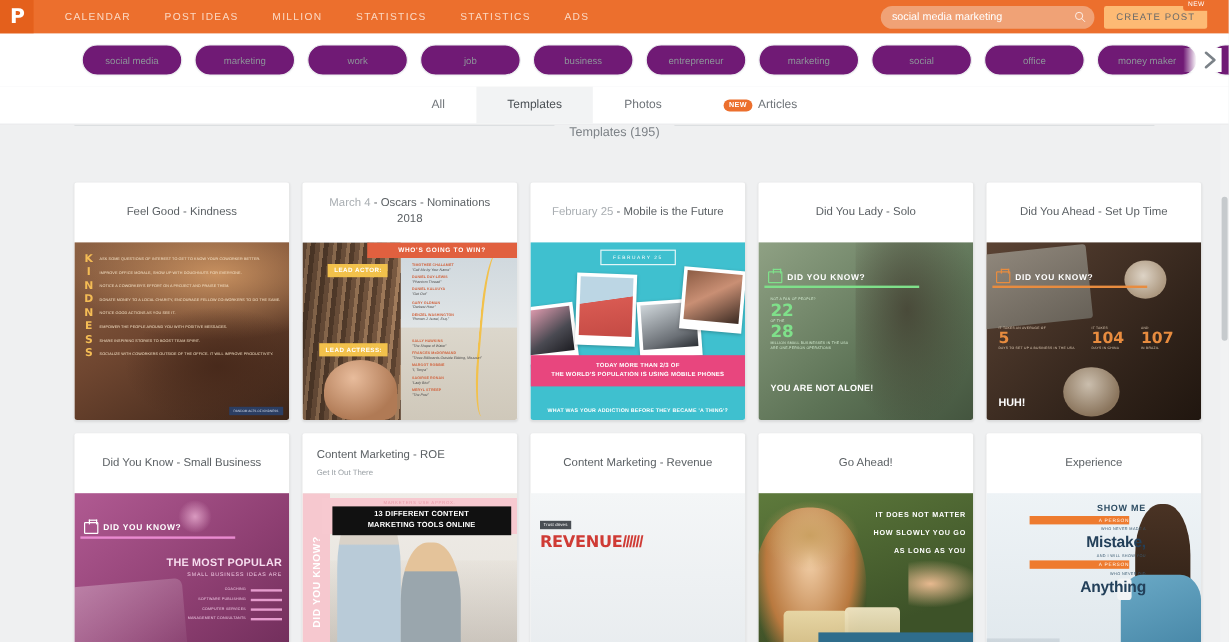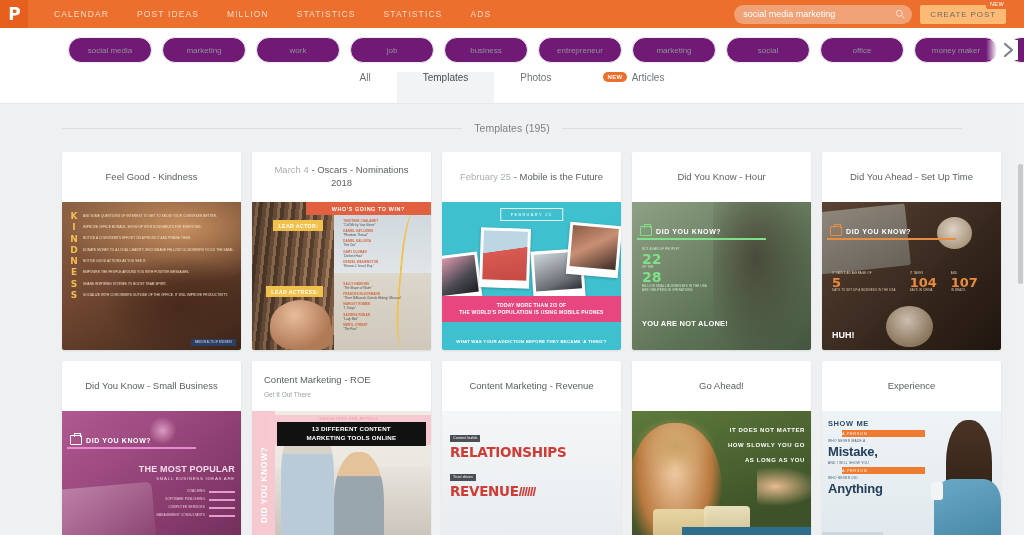--- a/index.html
+++ b/index.html
@@ -164,21 +164,21 @@
     background: #ffffff;
     height: 32px;
     display: flex;
     align-items: stretch;
     justify-content: center;
     gap: 0px;
     border-bottom: 1px solid #e6e8ea;
   }
   .tab {
     display: flex;
-    align-items: flex-start;
+    align-items: center;
     justify-content: center;
     gap: 5px;
     font-size: 10px;
     color: #6f7479;
     padding: 0 26px;
     cursor: pointer;
     background: transparent;
     border: none;
     font-family: "Liberation Sans", sans-serif;
   }
@@ -198,21 +198,20 @@
 
   
   .main {
     position: relative;
     height: calc(535px - 28px - 44px - 32px);
     overflow: hidden;
     background: #eff0f1;
   }
   .section-head {
     display: flex;
-    align-items: center;
     gap: 12px;
     padding: 0 62px;
     height: 48px;
   }
   .rule { flex: 1; height: 1px; background: #dcdfe1; }
   .section-title {
     font-size: 10.5px;
     color: #7d8287;
     white-space: nowrap;
   }
@@ -396,21 +395,21 @@
 
   
   .t-exp { background:linear-gradient(180deg,#eef3f6,#dfe7ec); }
   .exp-woman { position:absolute; right:-2%; top:4%; width:44%; height:100%; }
   .exp-woman .hair { position:absolute; right:16%; top:2%; width:58%; height:62%;
     background:linear-gradient(180deg,#4a3324,#2d1f15); border-radius:46% 46% 30% 30%; }
   .exp-woman .body { position:absolute; right:4%; bottom:0; width:86%; height:58%;
     background:linear-gradient(160deg,#6aa9c6,#3d7d9e); border-radius:26% 26% 0 0; }
   .exp-woman .cup { position:absolute; left:6%; top:44%; width:16%; height:12%;
     background:#f2f4f5; border-radius:3px; }
-  .exp-tx { position:absolute; left:6px; top:8px; width:62%; text-align:left; }
+  .exp-tx { position:absolute; left:22px; top:8px; width:62%; text-align:right; }
   .exp-s1 { color:#2e4d63; font-size:7.5px; font-weight:bold; letter-spacing:.6px; }
   .exp-hl { background:#ee7b2f; color:#fff6ee; font-size:4px; letter-spacing:.6px; padding:1px 0; margin:2px 14px; }
   .exp-mini { color:#3a5a70; font-size:3.2px; letter-spacing:.3px; margin:2px 0; }
   .exp-big { color:#23405a; font-size:13px; font-weight:bold; letter-spacing:-.2px; line-height:1.05; }
   .exp-desk { position:absolute; left:0; bottom:0; width:34%; height:18%;
     background:linear-gradient(180deg,#cfd8de,#b9c4cc); }
 
   
   .vscroll { position:absolute; right:0; top:0; width:7px; height:100%; background:#f1f2f3; }
   .vthumb { position:absolute; right:1px; top:60px; width:5px; height:120px; background:#c6cacd; border-radius:3px; }
@@ -623,21 +622,21 @@
         <div class="mob-band">
           <b>TODAY MORE THAN 2/3 OF</b>
           <b>THE WORLD'S POPULATION IS USING MOBILE PHONES</b>
         </div>
         <div class="mob-foot">WHAT WAS YOUR ADDICTION BEFORE THEY BECAME 'A THING'?</div>
       </div>
     </div>
 
     <div class="card">
       <div class="card-head">
-        <div class="card-title">Did You Know - Hour</div>
+        <div class="card-title">Did You Lady - Solo</div>
       </div>
       <div class="thumb t-solo">
         <div class="shape"></div>
         <div class="dyk-head" style="color:#7fe08a;">
           <span class="dyk-icon"></span>
           <b>DID YOU KNOW?</b>
         </div>
         <div class="dyk-rule" style="background:#7fe08a;"></div>
         <div class="solo-stats">
           <div class="solo-small" style="color:#cfe8cd;">NOT A FAN OF PEOPLE?</div>
@@ -731,24 +730,20 @@
         </div>
       </div>
     </div>
 
     <div class="card">
       <div class="card-head">
         <div class="card-title">Content Marketing - Revenue</div>
       </div>
       <div class="thumb t-rev">
         <div style="padding-top:14px;">
-          <div class="rev-line">
-            <span class="rev-cap">Content builds</span>
-            <div><span class="rev-big">RELATIONSHIPS</span></div>
-          </div>
           <div class="rev-line">
             <span class="rev-cap">Trust drives</span>
             <div><span class="rev-big">REVENUE</span><span class="rev-slash">//////</span></div>
           </div>
 
         </div>
 
       </div>
     </div>
 

